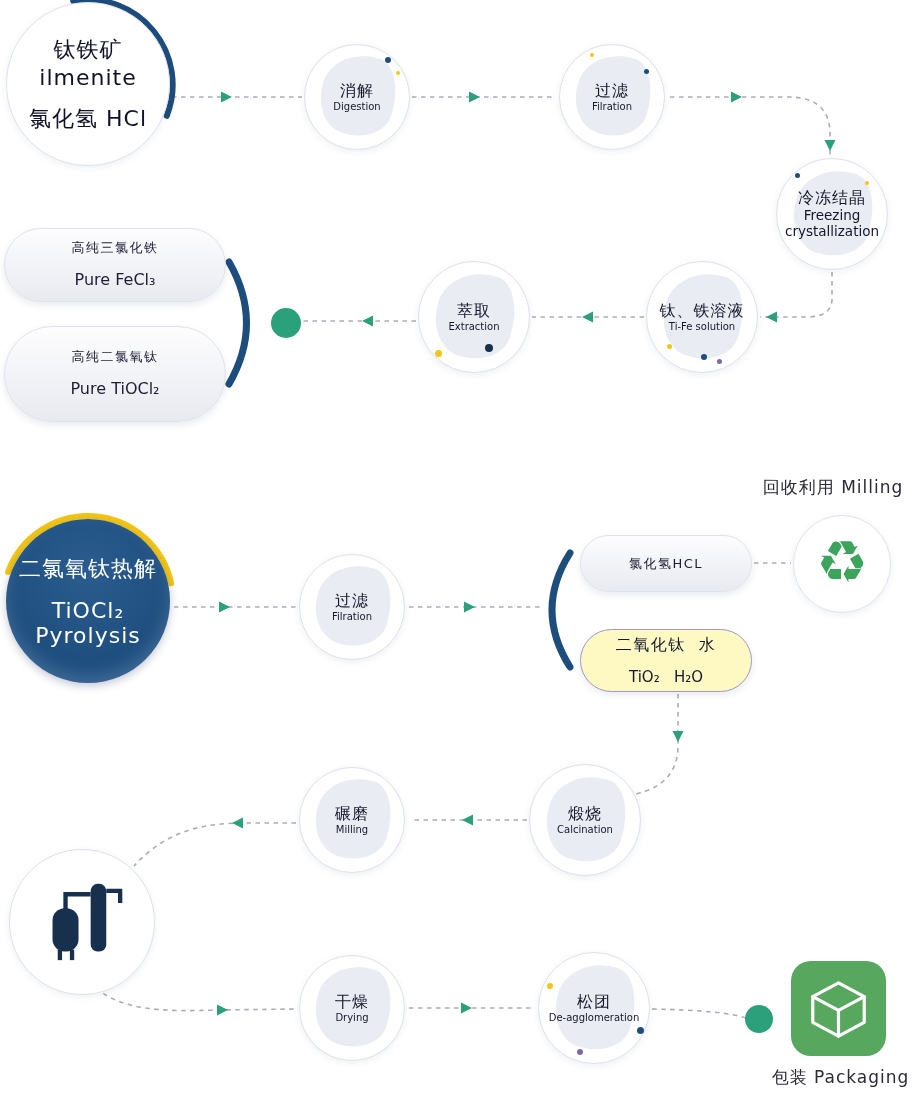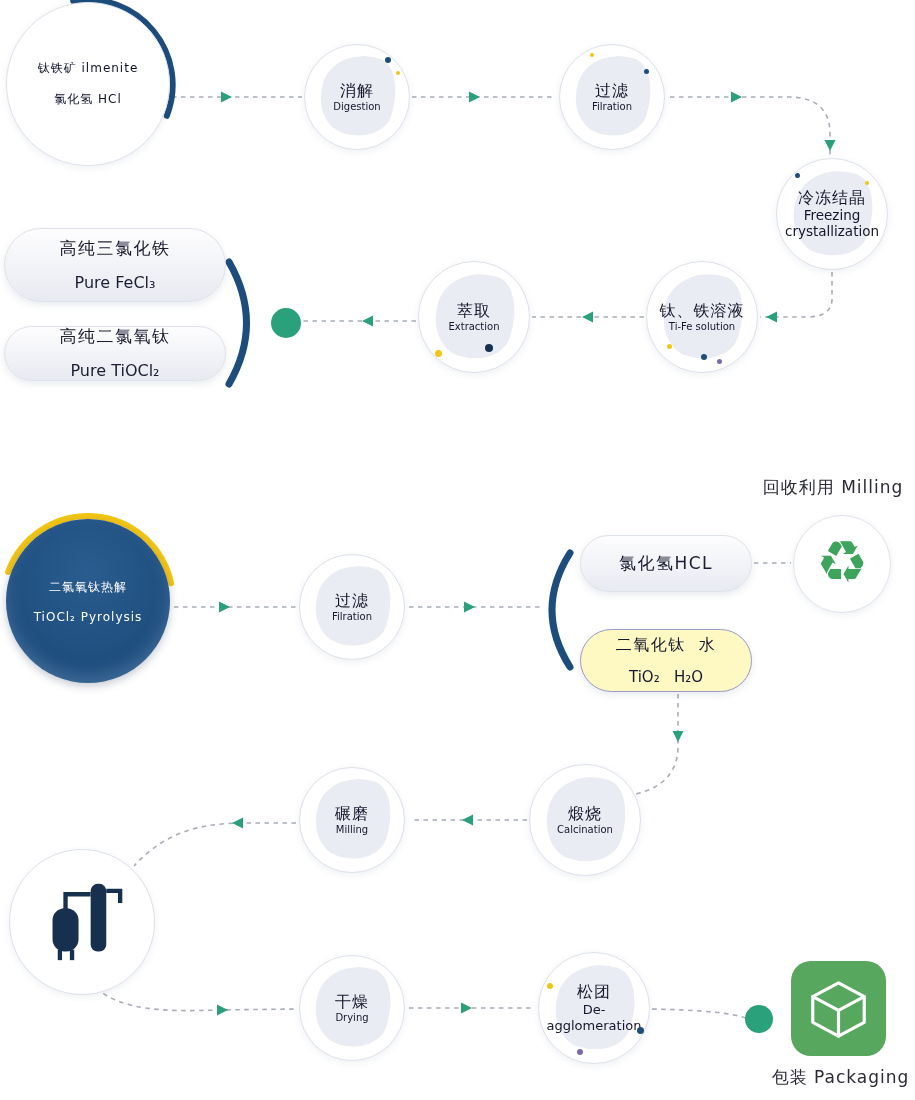--- a/index.html
+++ b/index.html
@@ -9,34 +9,34 @@
   .layer { position:absolute; left:0; top:0; width:915px; height:1100px; }
 
   .node { position:absolute; border-radius:50%; background:#ffffff; border:1px solid #dde1ea;
           box-shadow:0 2px 7px rgba(40,60,100,.08);
           display:flex; flex-direction:column; align-items:center; justify-content:center; text-align:center; z-index:2; }
   .node .blob { position:absolute; left:15%; top:9%; width:72%; height:79%; background:#e9ecf2;
           border-radius:62% 38% 55% 45% / 48% 62% 38% 52%; transform:rotate(18deg); }
   .node .zh { position:relative; font-size:16px; font-weight:500; letter-spacing:1px; color:#15162b; line-height:1.25; }
   .node .en { position:relative; font-size:10px; color:#15162b; line-height:1.25; }
   .node .en.xs { font-size:13.5px; line-height:1.15; }
-  .node .en.xxs { font-size:13px; line-height:1.2; }
+  .node .en.xxs { font-size:10px; line-height:1.2; }
 
   .node.big { z-index:2; }
-  .node.big .line { position:relative; font-size:12px; font-weight:500; letter-spacing:1px; margin:7px 0; color:#10122a; }
+  .node.big .line { position:relative; font-size:22px; font-weight:500; letter-spacing:1px; margin:7px 0; color:#10122a; }
   .node.navy { background:radial-gradient(circle at 50% 32%, #2a5c8f 0%, #1d4d7d 72%);
                border:none; box-shadow:inset 0 -8px 16px rgba(140,170,210,.30), 0 3px 8px rgba(20,40,80,.25); }
   .node.navy .line { color:#ffffff; }
 
   .dot { position:absolute; border-radius:50%; z-index:3; }
 
   .pill { position:absolute; border-radius:999px; background:linear-gradient(180deg,#fdfdfe 0%,#e8eaf1 100%);
           border:1px solid #dfe2ea; box-shadow:0 3px 7px rgba(40,60,100,.10);
           display:flex; flex-direction:column; align-items:center; justify-content:center; text-align:center; z-index:2; }
-  .pill .pzh { font-size:17px; font-weight:500; letter-spacing:1.5px; color:#1c1d33; line-height:1.35; white-space:pre; }
+  .pill .pzh { font-size:13px; font-weight:500; letter-spacing:1.5px; color:#1c1d33; line-height:1.35; white-space:pre; }
   .pill .pen { font-size:16px; color:#1c1d33; line-height:1.35; white-space:pre;margin-top:12px; }
   .pill.purple { background:#fef9c3; border-color:#9c9ac7; }
   .pill.purple .pzh, .pill.purple .pen { color:#15172e; }
 
   .icon-circle { position:absolute; border-radius:50%; background:#ffffff; border:1px solid #e0e3ec;
           box-shadow:0 2px 7px rgba(40,60,100,.08); display:flex; align-items:center; justify-content:center; z-index:2; }
   .recycle-glyph { font-size:58px; color:#3da45c; line-height:1; transform:translateY(-2px); }
 
   .float-label { position:absolute; font-size:17px; font-weight:500; letter-spacing:1px; color:#2a2b36; z-index:2; }
   .float-label .sub { font-size:15px; font-weight:400; letter-spacing:0.2px; }
@@ -138,21 +138,21 @@
     <span class="dot" style="left:66px;top:82px;width:8px;height:8px;background:#16304d"></span>
     <span class="zh">萃取</span>
     <span class="en">Extraction</span>
   </div>
 
   <div class="pill" style="left:4px;top:228px;width:222px;height:74px">
     <span class="pzh">高纯三氯化铁</span>
     <span class="pen">Pure FeCl₃</span>
   </div>
 
-  <div class="pill" style="left:4px;top:326px;width:222px;height:55px">
+  <div class="pill" style="left:4px;top:326px;width:222px;height:96px">
     <span class="pzh">高纯二氯氧钛</span>
     <span class="pen">Pure TiOCl₂</span>
   </div>
 
   <div class="node big navy" style="left:6px;top:519px;width:164px;height:164px">
     <span class="line">二氯氧钛热解</span>
     <span class="line" style="font-weight:400">TiOCl₂ Pyrolysis</span>
   </div>
 
   <div class="node" style="left:299px;top:554px;width:106px;height:106px">

